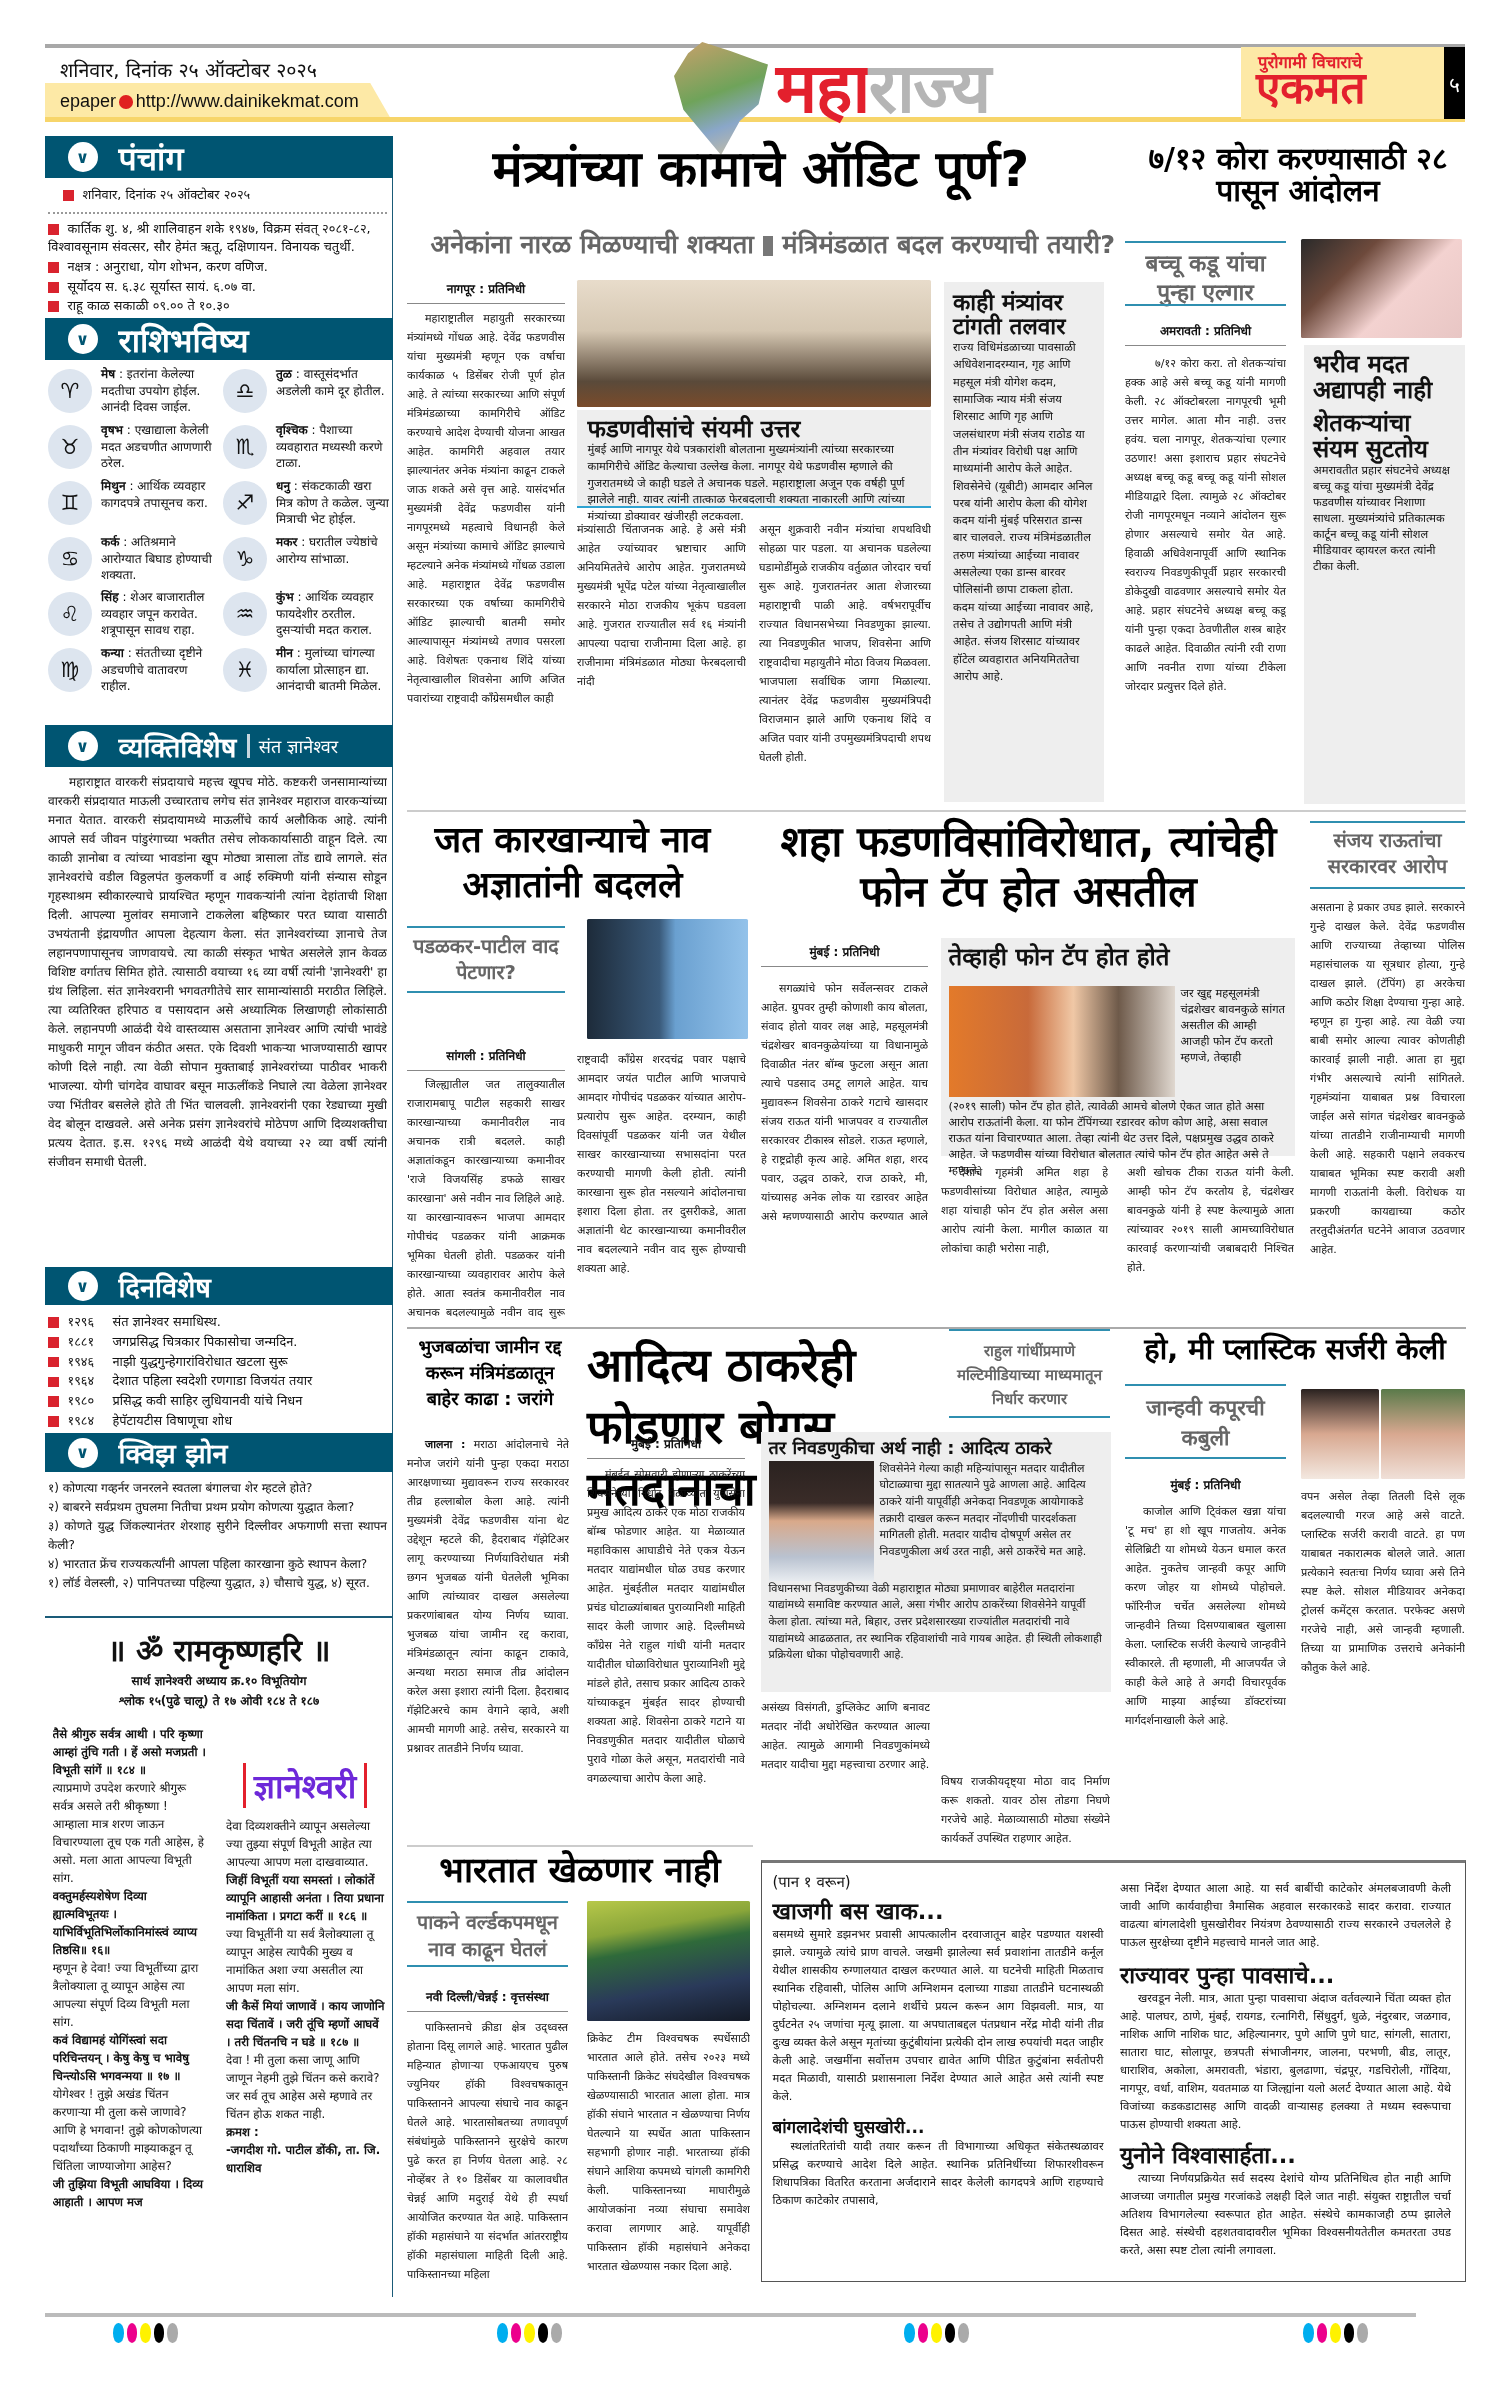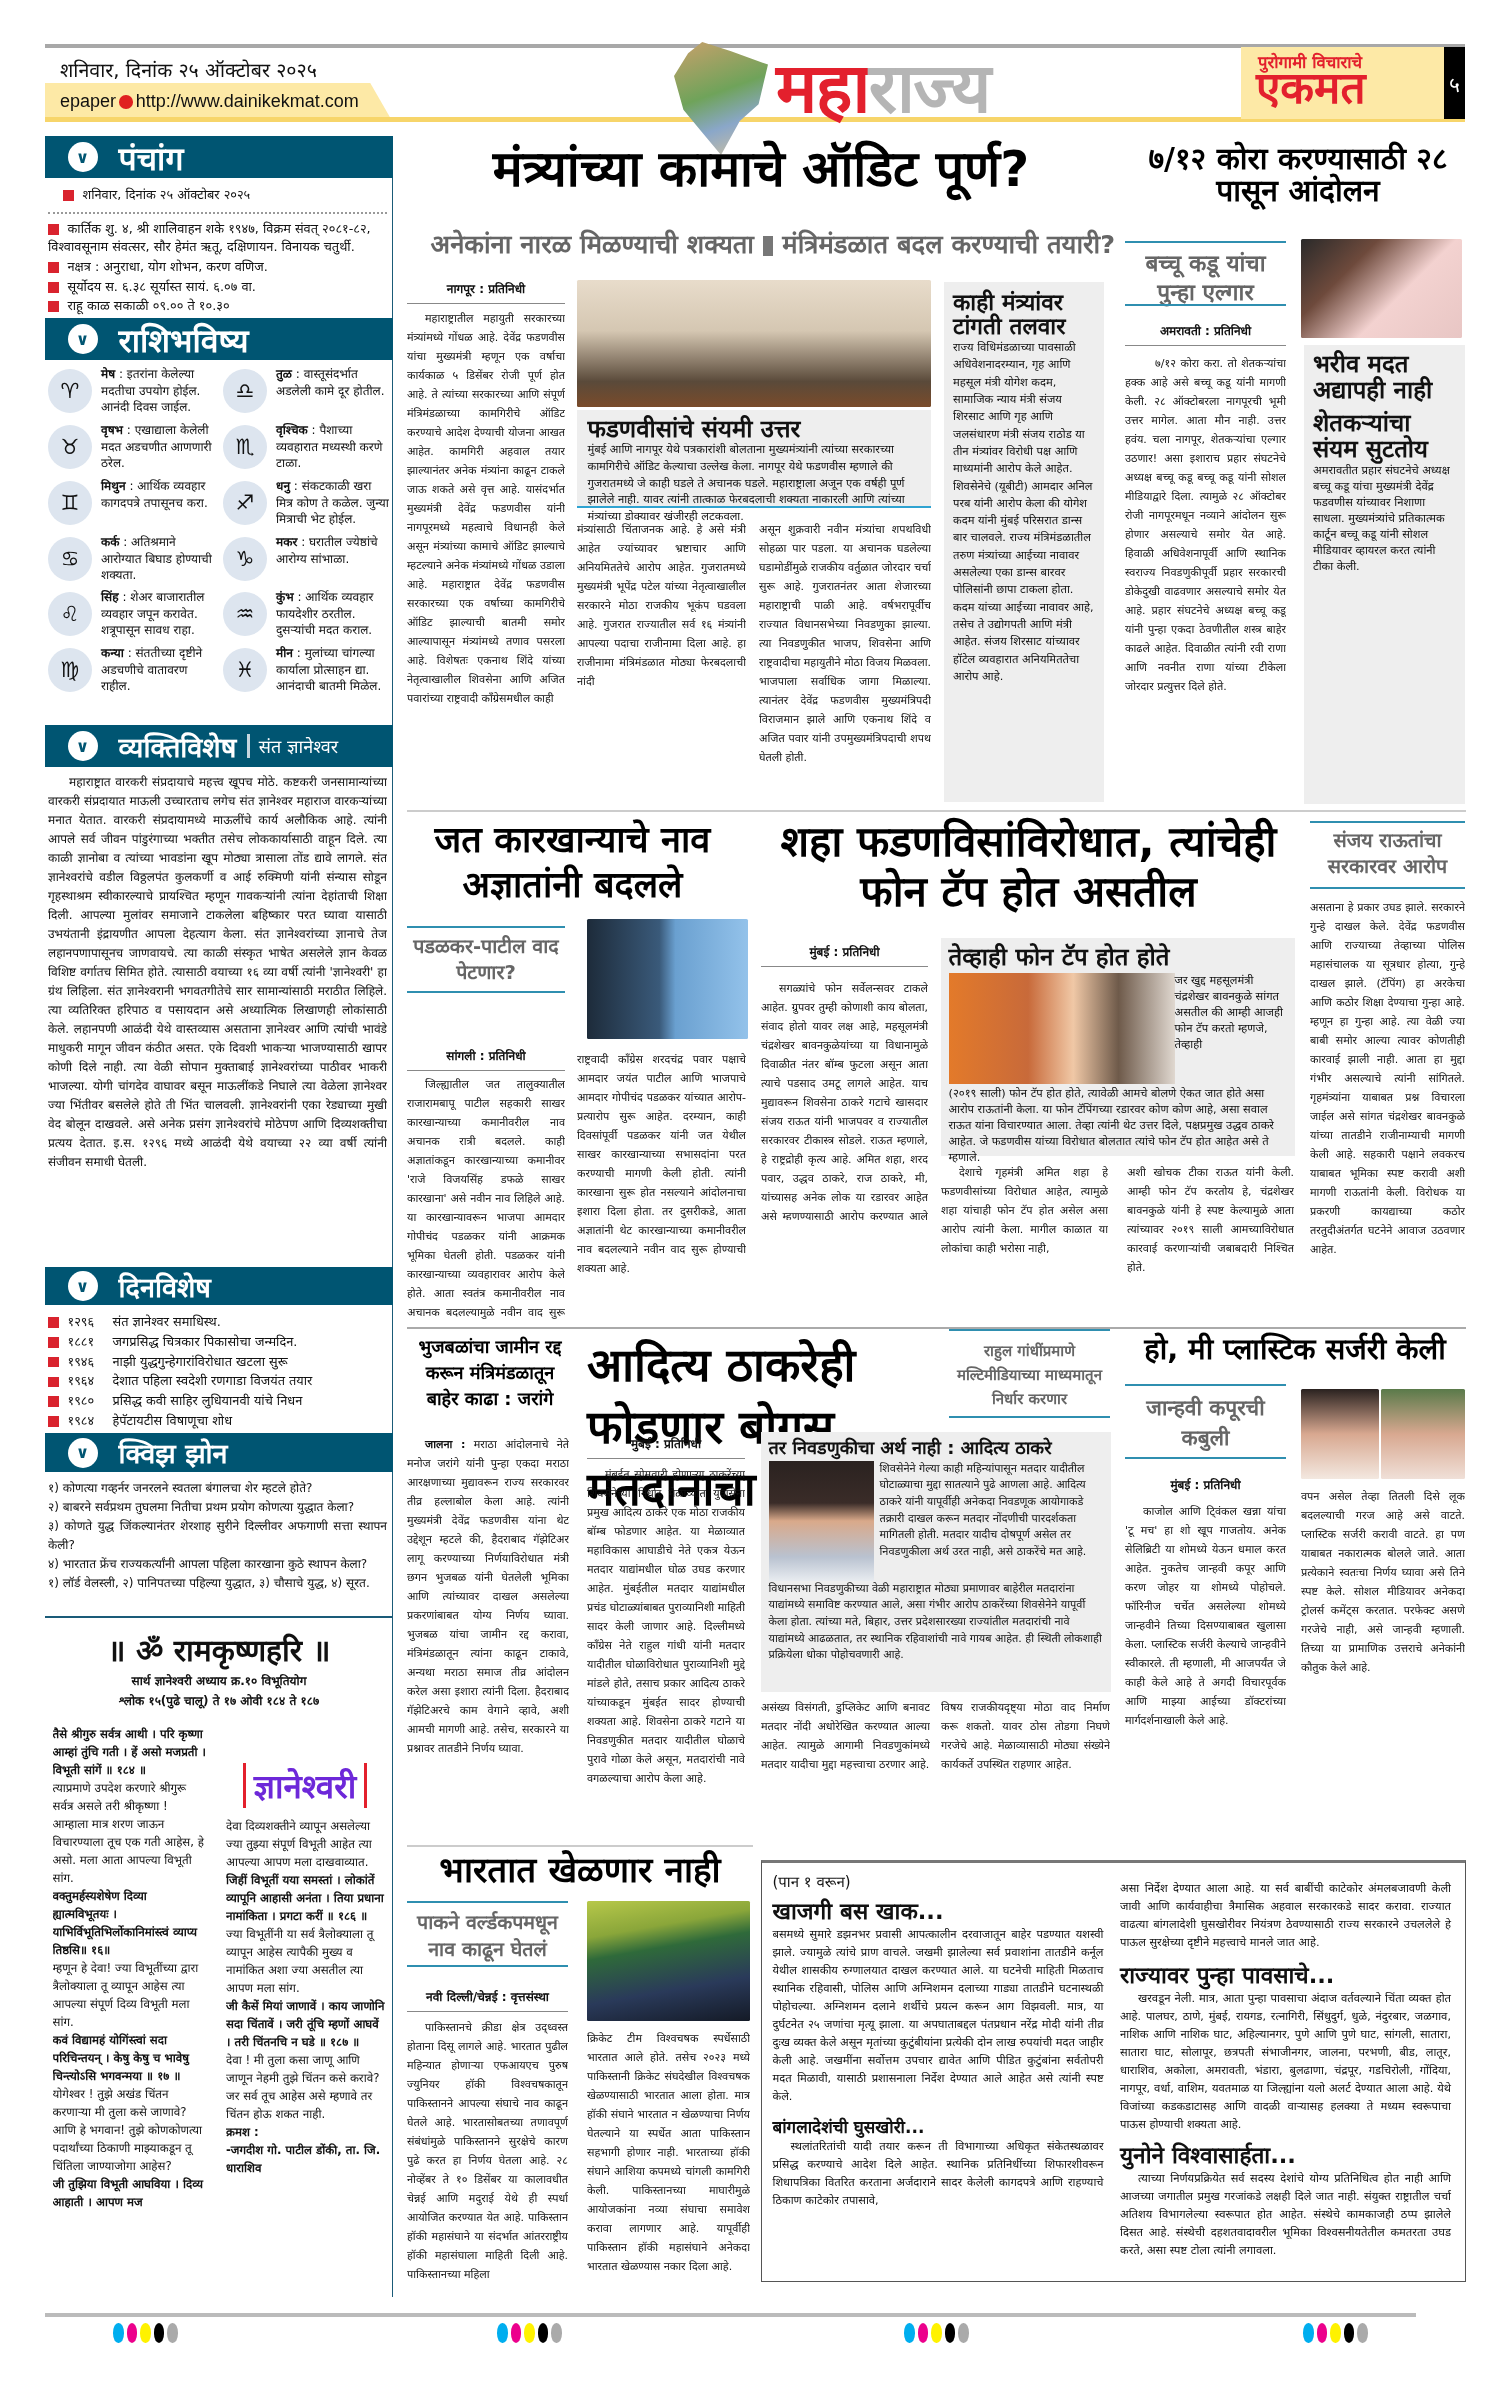--- a/index.html
+++ b/index.html
@@ -228,21 +228,21 @@
 <div class="photo" style="left:587px;top:919px;width:161px;height:120px;background:linear-gradient(90deg,#1d2b3a 0%,#3a5a7a 45%,#6aa0d0 55%,#93c2ea 100%)"></div>
 <div class="byline" style="left:407px;top:1047px;width:158px">सांगली : प्रतिनिधी</div>
 <div class="body" style="left:407px;top:1075px;width:158px;height:249px;overflow:hidden;text-indent:18px">जिल्ह्यातील जत तालुक्यातील राजारामबापू पाटील सहकारी साखर कारखान्याच्या कमानीवरील नाव अचानक रात्री बदलले. काही अज्ञातांकडून कारखान्याच्या कमानीवर 'राजे विजयसिंह डफळे साखर कारखाना' असे नवीन नाव लिहिले आहे. या कारखान्यावरून भाजपा आमदार गोपीचंद पडळकर यांनी आक्रमक भूमिका घेतली होती. पडळकर यांनी कारखान्याच्या व्यवहारावर आरोप केले होते. आता स्वतंत्र कमानीवरील नाव अचानक बदलल्यामुळे नवीन वाद सुरू झाला आहे. मागील काही दिवसांपासून</div>
 <div class="body" style="left:577px;top:1050px;width:169px;height:271px;overflow:hidden">राष्ट्रवादी काँग्रेस शरदचंद्र पवार पक्षाचे आमदार जयंत पाटील आणि भाजपाचे आमदार गोपीचंद पडळकर यांच्यात आरोप-प्रत्यारोप सुरू आहेत. दरम्यान, काही दिवसांपूर्वी पडळकर यांनी जत येथील साखर कारखान्याच्या सभासदांना परत करण्याची मागणी केली होती. त्यांनी कारखाना सुरू होत नसल्याने आंदोलनाचा इशारा दिला होता. तर दुसरीकडे, आता अज्ञातांनी थेट कारखान्याच्या कमानीवरील नाव बदलल्याने नवीन वाद सुरू होण्याची शक्यता आहे.</div>
 
 <div class="abs h1" style="left:761px;top:817px;width:535px;font-size:42px;text-align:center;line-height:1.2">शहा फडणविसांविरोधात, त्यांचेही फोन टॅप होत असतील</div>
 <div class="byline" style="left:761px;top:943px;width:167px">मुंबई : प्रतिनिधी</div>
 <div class="body" style="left:761px;top:979px;width:167px;height:241px;overflow:hidden;text-indent:18px">सगळ्यांचे फोन सर्वेलन्सवर टाकले आहेत. ग्रुपवर तुम्ही कोणाशी काय बोलता, संवाद होतो यावर लक्ष आहे, महसूलमंत्री चंद्रशेखर बावनकुळेयांच्या या विधानामुळे दिवाळीत नंतर बॉम्ब फुटला असून आता त्याचे पडसाद उमटू लागले आहेत. याच मुद्यावरून शिवसेना ठाकरे गटाचे खासदार संजय राऊत यांनी भाजपवर व राज्यातील सरकारवर टीकास्त्र सोडले. राऊत म्हणाले, हे राष्ट्रद्रोही कृत्य आहे. अमित शहा, शरद पवार, उद्धव ठाकरे, राज ठाकरे, मी, यांच्यासह अनेक लोक या रडारवर आहेत असे म्हणण्यासाठी आरोप करण्यात आले आहेत.</div>
 <div class="box" style="left:941px;top:938px;width:354px;height:218px;padding:6px 7.5px">
   <h3>तेव्हाही फोन टॅप होत होते</h3>
-  <div style="display:flex;gap:0;margin-top:3px">
+  <div style="display:flex;gap:6px;margin-top:16px">
     <div style="width:226px;height:111px;background:linear-gradient(90deg,#e37a2a 0%,#c86a3a 35%,#f0c8a6 55%,#6e5a4a 75%,#e0d8d0 100%);flex-shrink:0"></div>
     <p style="font-size:11.3px;line-height:16px">जर खुद्द महसूलमंत्री चंद्रशेखर बावनकुळे सांगत असतील की आम्ही आजही फोन टॅप करतो म्हणजे, तेव्हाही</p>
   </div>
   <p style="font-size:11.3px;line-height:16px;margin-top:1.5px">(२०१९ साली) फोन टॅप होत होते, त्यावेळी आमचे बोलणे ऐकत जात होते असा आरोप राऊतांनी केला. या फोन टॅपिंगच्या रडारवर कोण कोण आहे, असा सवाल राऊत यांना विचारण्यात आला. तेव्हा त्यांनी थेट उत्तर दिले, पक्षप्रमुख उद्धव ठाकरे आहेत. जे फडणवीस यांच्या विरोधात बोलतात त्यांचे फोन टॅप होत आहेत असे ते म्हणाले.</p>
 </div>
 <div class="body" style="left:941px;top:1163px;width:167px;height:151px;overflow:hidden;text-indent:18px">देशाचे गृहमंत्री अमित शहा हे फडणवीसांच्या विरोधात आहेत, त्यामुळे शहा यांचाही फोन टॅप होत असेल असा आरोप त्यांनी केला. मागील काळात या लोकांचा काही भरोसा नाही,</div>
 <div class="body" style="left:1127px;top:1163px;width:167px;height:151px;overflow:hidden">अशी खोचक टीका राऊत यांनी केली. आम्ही फोन टॅप करतोय हे, चंद्रशेखर बावनकुळे यांनी हे स्पष्ट केल्यामुळे आता त्यांच्यावर २०१९ साली आमच्याविरोधात कारवाई करणाऱ्यांची जबाबदारी निश्चित होते.</div>
 <div class="blueline" style="left:1310px;top:821px;width:155px"></div>
 <div class="kicker" style="left:1310px;top:828px;width:155px;font-size:19.6px;line-height:25.6px">संजय राऊतांचा सरकारवर आरोप</div>
 <div class="blueline" style="left:1310px;top:887px;width:155px"></div>
@@ -261,21 +261,21 @@
 <div class="blueline" style="left:949px;top:1416px;width:161px"></div>
 <div class="box" style="left:761px;top:1432px;width:350px;height:260px;padding:6px 7.5px;overflow:hidden">
   <h3 style="font-size:18px">तर निवडणुकीचा अर्थ नाही : आदित्य ठाकरे</h3>
   <div style="display:flex;gap:6px;margin-top:3px">
     <div style="width:105px;height:120px;background:linear-gradient(180deg,#2a2220 0%,#3a2c28 35%,#d9a98a 50%,#b9c2d0 80%,#e8ecf0 100%);flex-shrink:0"></div>
     <p style="font-size:11px;line-height:16.6px">शिवसेनेने गेल्या काही महिन्यांपासून मतदार यादीतील घोटाळ्याचा मुद्दा सातत्याने पुढे आणला आहे. आदित्य ठाकरे यांनी यापूर्वीही अनेकदा निवडणूक आयोगाकडे तक्रारी दाखल करून मतदार नोंदणीची पारदर्शकता मागितली होती. मतदार यादीच दोषपूर्ण असेल तर निवडणुकीला अर्थ उरत नाही, असे ठाकरेंचे मत आहे.</p>
   </div>
   <p style="font-size:11px;line-height:16.6px">विधानसभा निवडणुकीच्या वेळी महाराष्ट्रात मोठ्या प्रमाणावर बाहेरील मतदारांना याद्यांमध्ये समाविष्ट करण्यात आले, असा गंभीर आरोप ठाकरेंच्या शिवसेनेने यापूर्वी केला होता. त्यांच्या मते, बिहार, उत्तर प्रदेशसारख्या राज्यांतील मतदारांची नावे याद्यांमध्ये आढळतात, तर स्थानिक रहिवाशांची नावे गायब आहेत. ही स्थिती लोकशाही प्रक्रियेला धोका पोहोचवणारी आहे.</p>
 </div>
 <div class="body" style="left:761px;top:1698px;width:169px;height:143px;overflow:hidden">असंख्य विसंगती, डुप्लिकेट आणि बनावट मतदार नोंदी अधोरेखित करण्यात आल्या आहेत. त्यामुळे आगामी निवडणुकांमध्ये मतदार यादीचा मुद्दा महत्त्वाचा ठरणार आहे.</div>
-<div class="body" style="left:941px;top:1698px;width:169px;height:143px;overflow:hidden">विषय राजकीयदृष्ट्या मोठा वाद निर्माण करू शकतो. यावर ठोस तोडगा निघणे गरजेचे आहे. मेळाव्यासाठी मोठ्या संख्येने कार्यकर्ते उपस्थित राहणार आहेत.</div>
+<div class="body" style="left:941px;top:1772px;width:169px;height:143px;overflow:hidden">विषय राजकीयदृष्ट्या मोठा वाद निर्माण करू शकतो. यावर ठोस तोडगा निघणे गरजेचे आहे. मेळाव्यासाठी मोठ्या संख्येने कार्यकर्ते उपस्थित राहणार आहेत.</div>
 
 <div class="abs h1" style="left:1125px;top:1334px;width:340px;font-size:29px;text-align:center">हो, मी प्लास्टिक सर्जरी केली</div>
 <div class="blueline" style="left:1125px;top:1384px;width:161px"></div>
 <div class="kicker" style="left:1125px;top:1393px;width:161px;font-size:21px;line-height:30px">जान्हवी कपूरची कबुली</div>
 <div class="blueline" style="left:1125px;top:1457px;width:161px"></div>
 <div class="photo" style="left:1301px;top:1389px;width:78px;height:90px;background:linear-gradient(180deg,#2a2220,#d8a890 50%,#f3e8e0)"></div>
 <div class="photo" style="left:1381px;top:1389px;width:84px;height:90px;background:linear-gradient(180deg,#5a7a4a,#d8a890 50%,#f0e0d8)"></div>
 <div class="byline" style="left:1125px;top:1476px;width:161px;border:none">मुंबई : प्रतिनिधी</div>
 <div class="body" style="left:1125px;top:1502px;width:161px;height:339px;overflow:hidden;text-indent:18px">काजोल आणि टि्वंकल खन्ना यांचा 'टू मच' हा शो खूप गाजतोय. अनेक सेलिब्रिटी या शोमध्ये येऊन धमाल करत आहेत. नुकतेच जान्हवी कपूर आणि करण जोहर या शोमध्ये पोहोचले. फॉरिनीज चर्चेत असलेल्या शोमध्ये जान्हवीने तिच्या दिसण्याबाबत खुलासा केला. प्लास्टिक सर्जरी केल्याचे जान्हवीने स्वीकारले. ती म्हणाली, मी आजपर्यंत जे काही केले आहे ते अगदी विचारपूर्वक आणि माझ्या आईच्या डॉक्टरांच्या मार्गदर्शनाखाली केले आहे.</div>
 <div class="body" style="left:1301px;top:1487px;width:164px;height:354px;overflow:hidden">वपन असेल तेव्हा तितली दिसे लूक बदलल्याची गरज आहे असे वाटते. प्लास्टिक सर्जरी करावी वाटते. हा पण याबाबत नकारात्मक बोलले जाते. आता प्रत्येकाने स्वतःचा निर्णय घ्यावा असे तिने स्पष्ट केले. सोशल मीडियावर अनेकदा ट्रोलर्स कमेंट्स करतात. परफेक्ट असणे गरजेचे नाही, असे जान्हवी म्हणाली. तिच्या या प्रामाणिक उत्तराचे अनेकांनी कौतुक केले आहे.</div>

